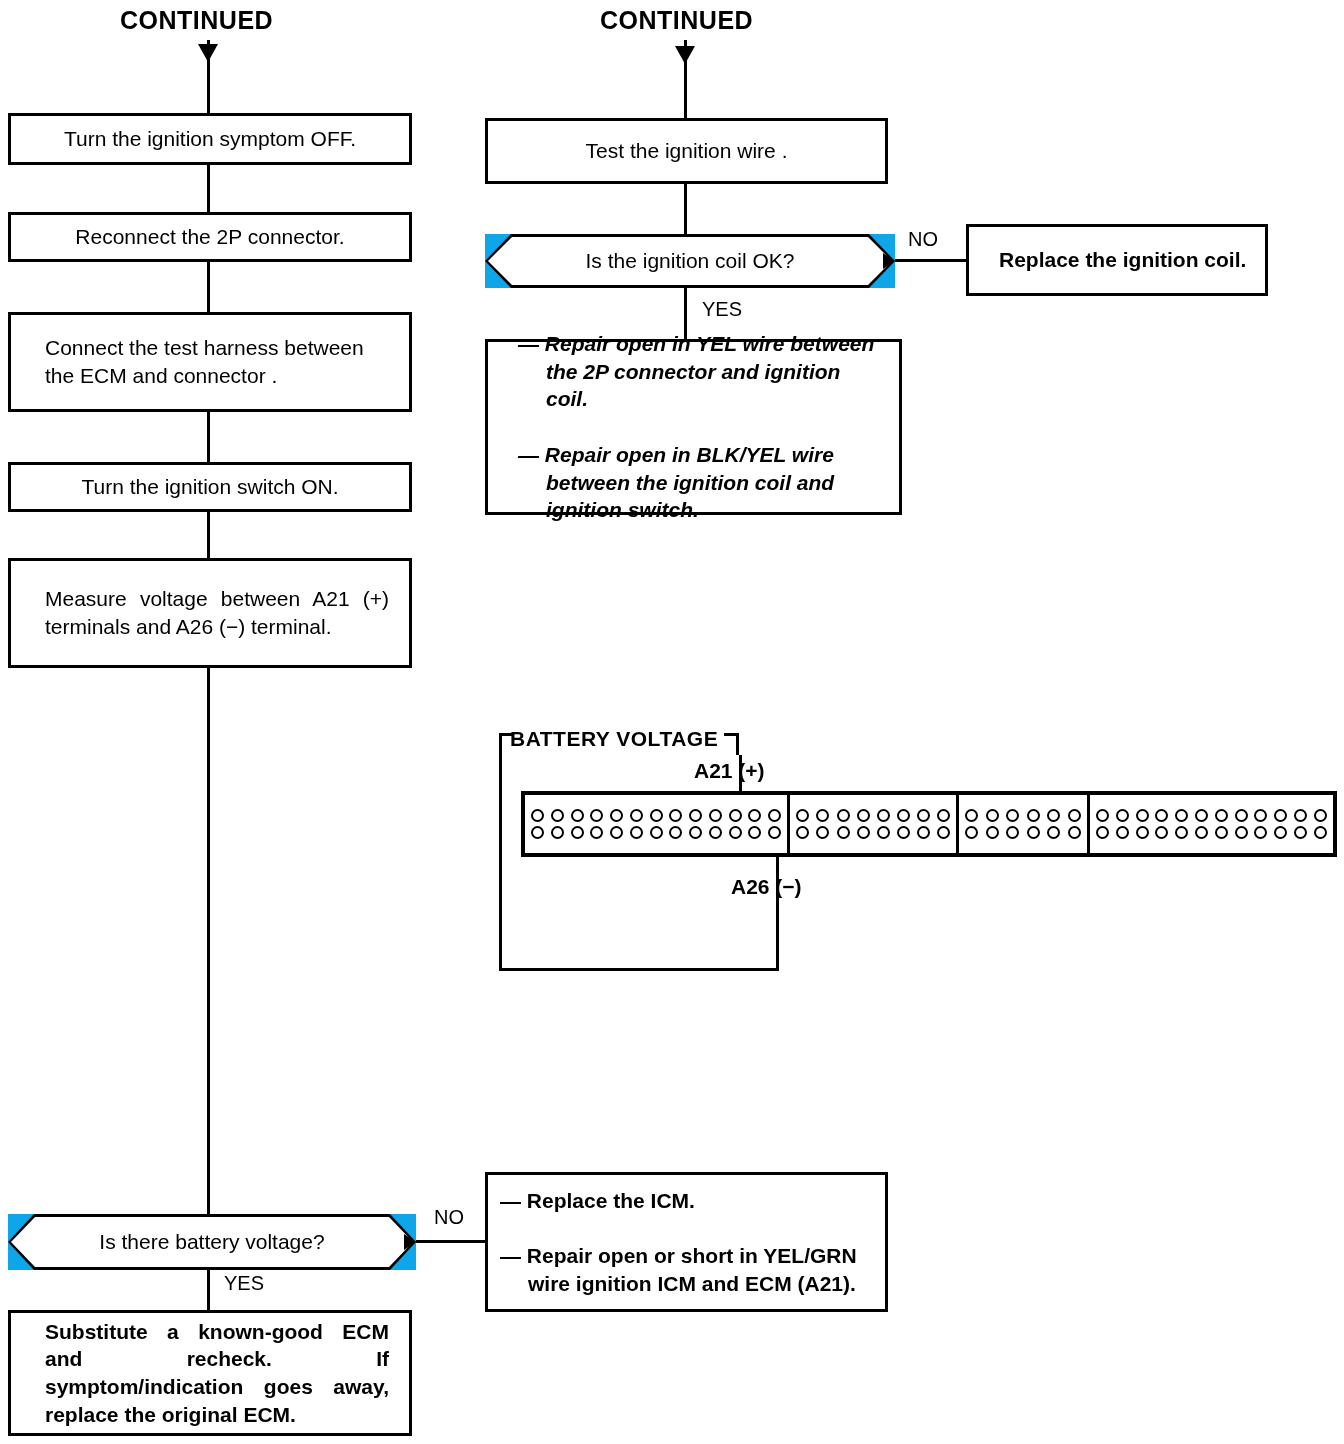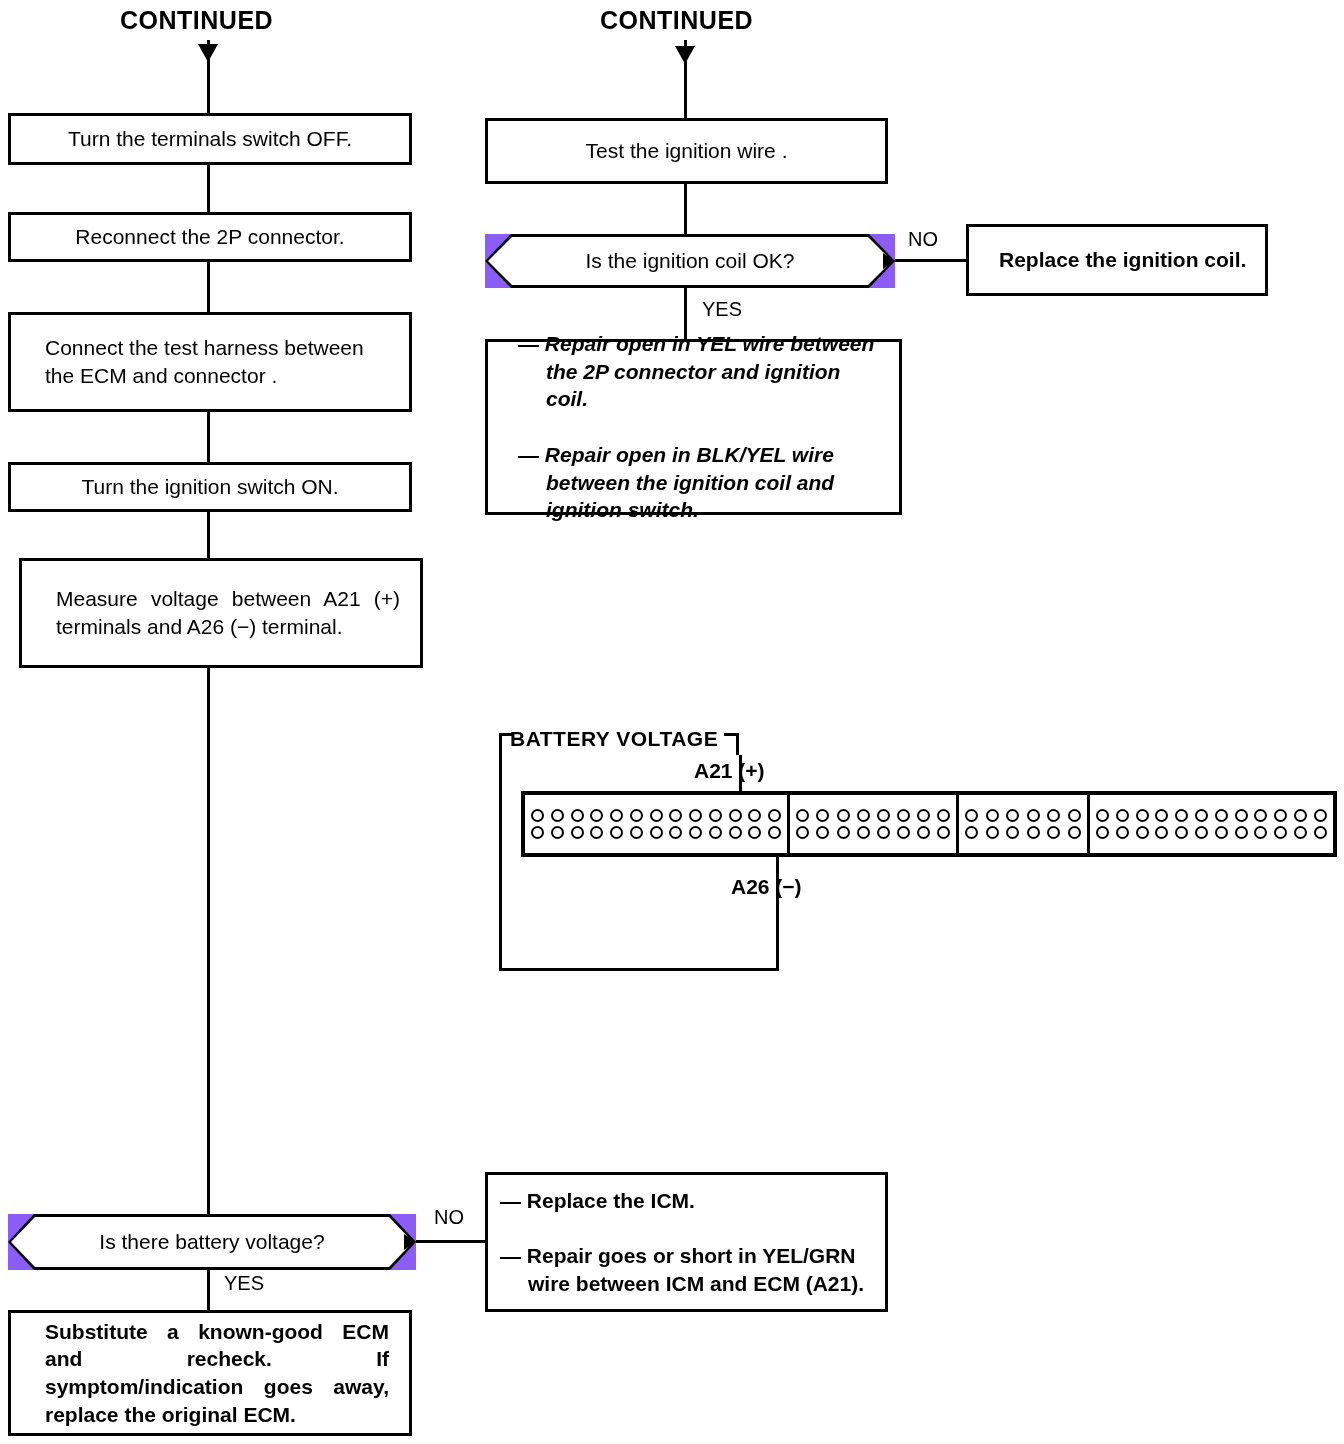--- a/index.html
+++ b/index.html
@@ -42,21 +42,21 @@
     white-space: pre-line;
   }
   .box .txt.center   { text-align: center; }
   .box .txt.justify  { text-align: justify; text-align-last: left; }
   .box .txt.bold     { font-weight: bold; }
   .box .txt.pad-l    { padding-left: 34px; padding-right: 20px; }
 
   
   .hex {
     position: absolute;
-    background: #8b5cf6;
+    background: #0ea5e9;
   }
   .hex .hexbg {
     position: absolute;
     inset: 0;
     background: #000;
     -webkit-clip-path: polygon(0% 50%, 26px 0%, calc(100% - 26px) 0%, 100% 50%, calc(100% - 26px) 100%, 26px 100%);
     clip-path: polygon(0% 50%, 26px 0%, calc(100% - 26px) 0%, 100% 50%, calc(100% - 26px) 100%, 26px 100%);
   }
   .hex .hexfg {
     position: absolute;
@@ -157,21 +157,21 @@
 
 <div id="page">
 
   <div class="hdr" style="left:120px; top:6px;">CONTINUED</div>
   <div class="hdr" style="left:600px; top:6px;">CONTINUED</div>
 
   <div class="vline" style="left:207px; top:40px; height:78px;"></div>
   <div class="arrow-down" style="left:198px; top:44px;"></div>
 
   <div class="box" style="left:8px; top:113px; width:404px; height:52px;">
-    <div class="txt center">Turn the terminals switch OFF.</div>
+    <div class="txt center">Turn the ignition symptom OFF.</div>
   </div>
 
   <div class="vline" style="left:207px; top:165px; height:49px;"></div>
 
   <div class="box" style="left:8px; top:212px; width:404px; height:50px;">
     <div class="txt center">Reconnect the 2P connector.</div>
   </div>
 
   <div class="vline" style="left:207px; top:262px; height:52px;"></div>
 
@@ -180,21 +180,21 @@
   </div>
 
   <div class="vline" style="left:207px; top:412px; height:50px;"></div>
 
   <div class="box" style="left:8px; top:462px; width:404px; height:50px;">
     <div class="txt center">Turn the ignition switch ON.</div>
   </div>
 
   <div class="vline" style="left:207px; top:512px; height:48px;"></div>
 
-  <div class="box" style="left:19px; top:558px; width:404px; height:110px;">
+  <div class="box" style="left:8px; top:558px; width:404px; height:110px;">
     <div class="txt pad-l justify">Measure voltage between A21 (+) terminals and A26 (−) terminal.</div>
   </div>
 
   <div class="vline" style="left:207px; top:668px; height:546px;"></div>
 
   <div class="hex" style="left:8px; top:1214px; width:408px; height:56px;">
     <div class="hexbg"></div>
     <div class="hexfg"></div>
     <div class="hextxt">Is there battery voltage?</div>
   </div>
@@ -362,17 +362,17 @@
           <div class="pin"></div>
           <div class="pin"></div>
           <div class="pin"></div>
         </div>
       </div>
     </div>
 
   <div class="box" style="left:485px; top:1172px; width:403px; height:140px;">
     <div class="txt bold" style="padding-left:12px; padding-right:14px;">
       <div style="text-indent:-28px; padding-left:28px;">—  Replace the ICM.</div>
-      <div style="text-indent:-28px; padding-left:28px;">—  Repair goes or short in YEL/GRN wire between ICM and ECM (A21).</div>
+      <div style="text-indent:-28px; padding-left:28px;">—  Repair open or short in YEL/GRN wire ignition ICM and ECM (A21).</div>
     </div>
   </div>
 
 </div>
 
 </body></html>

